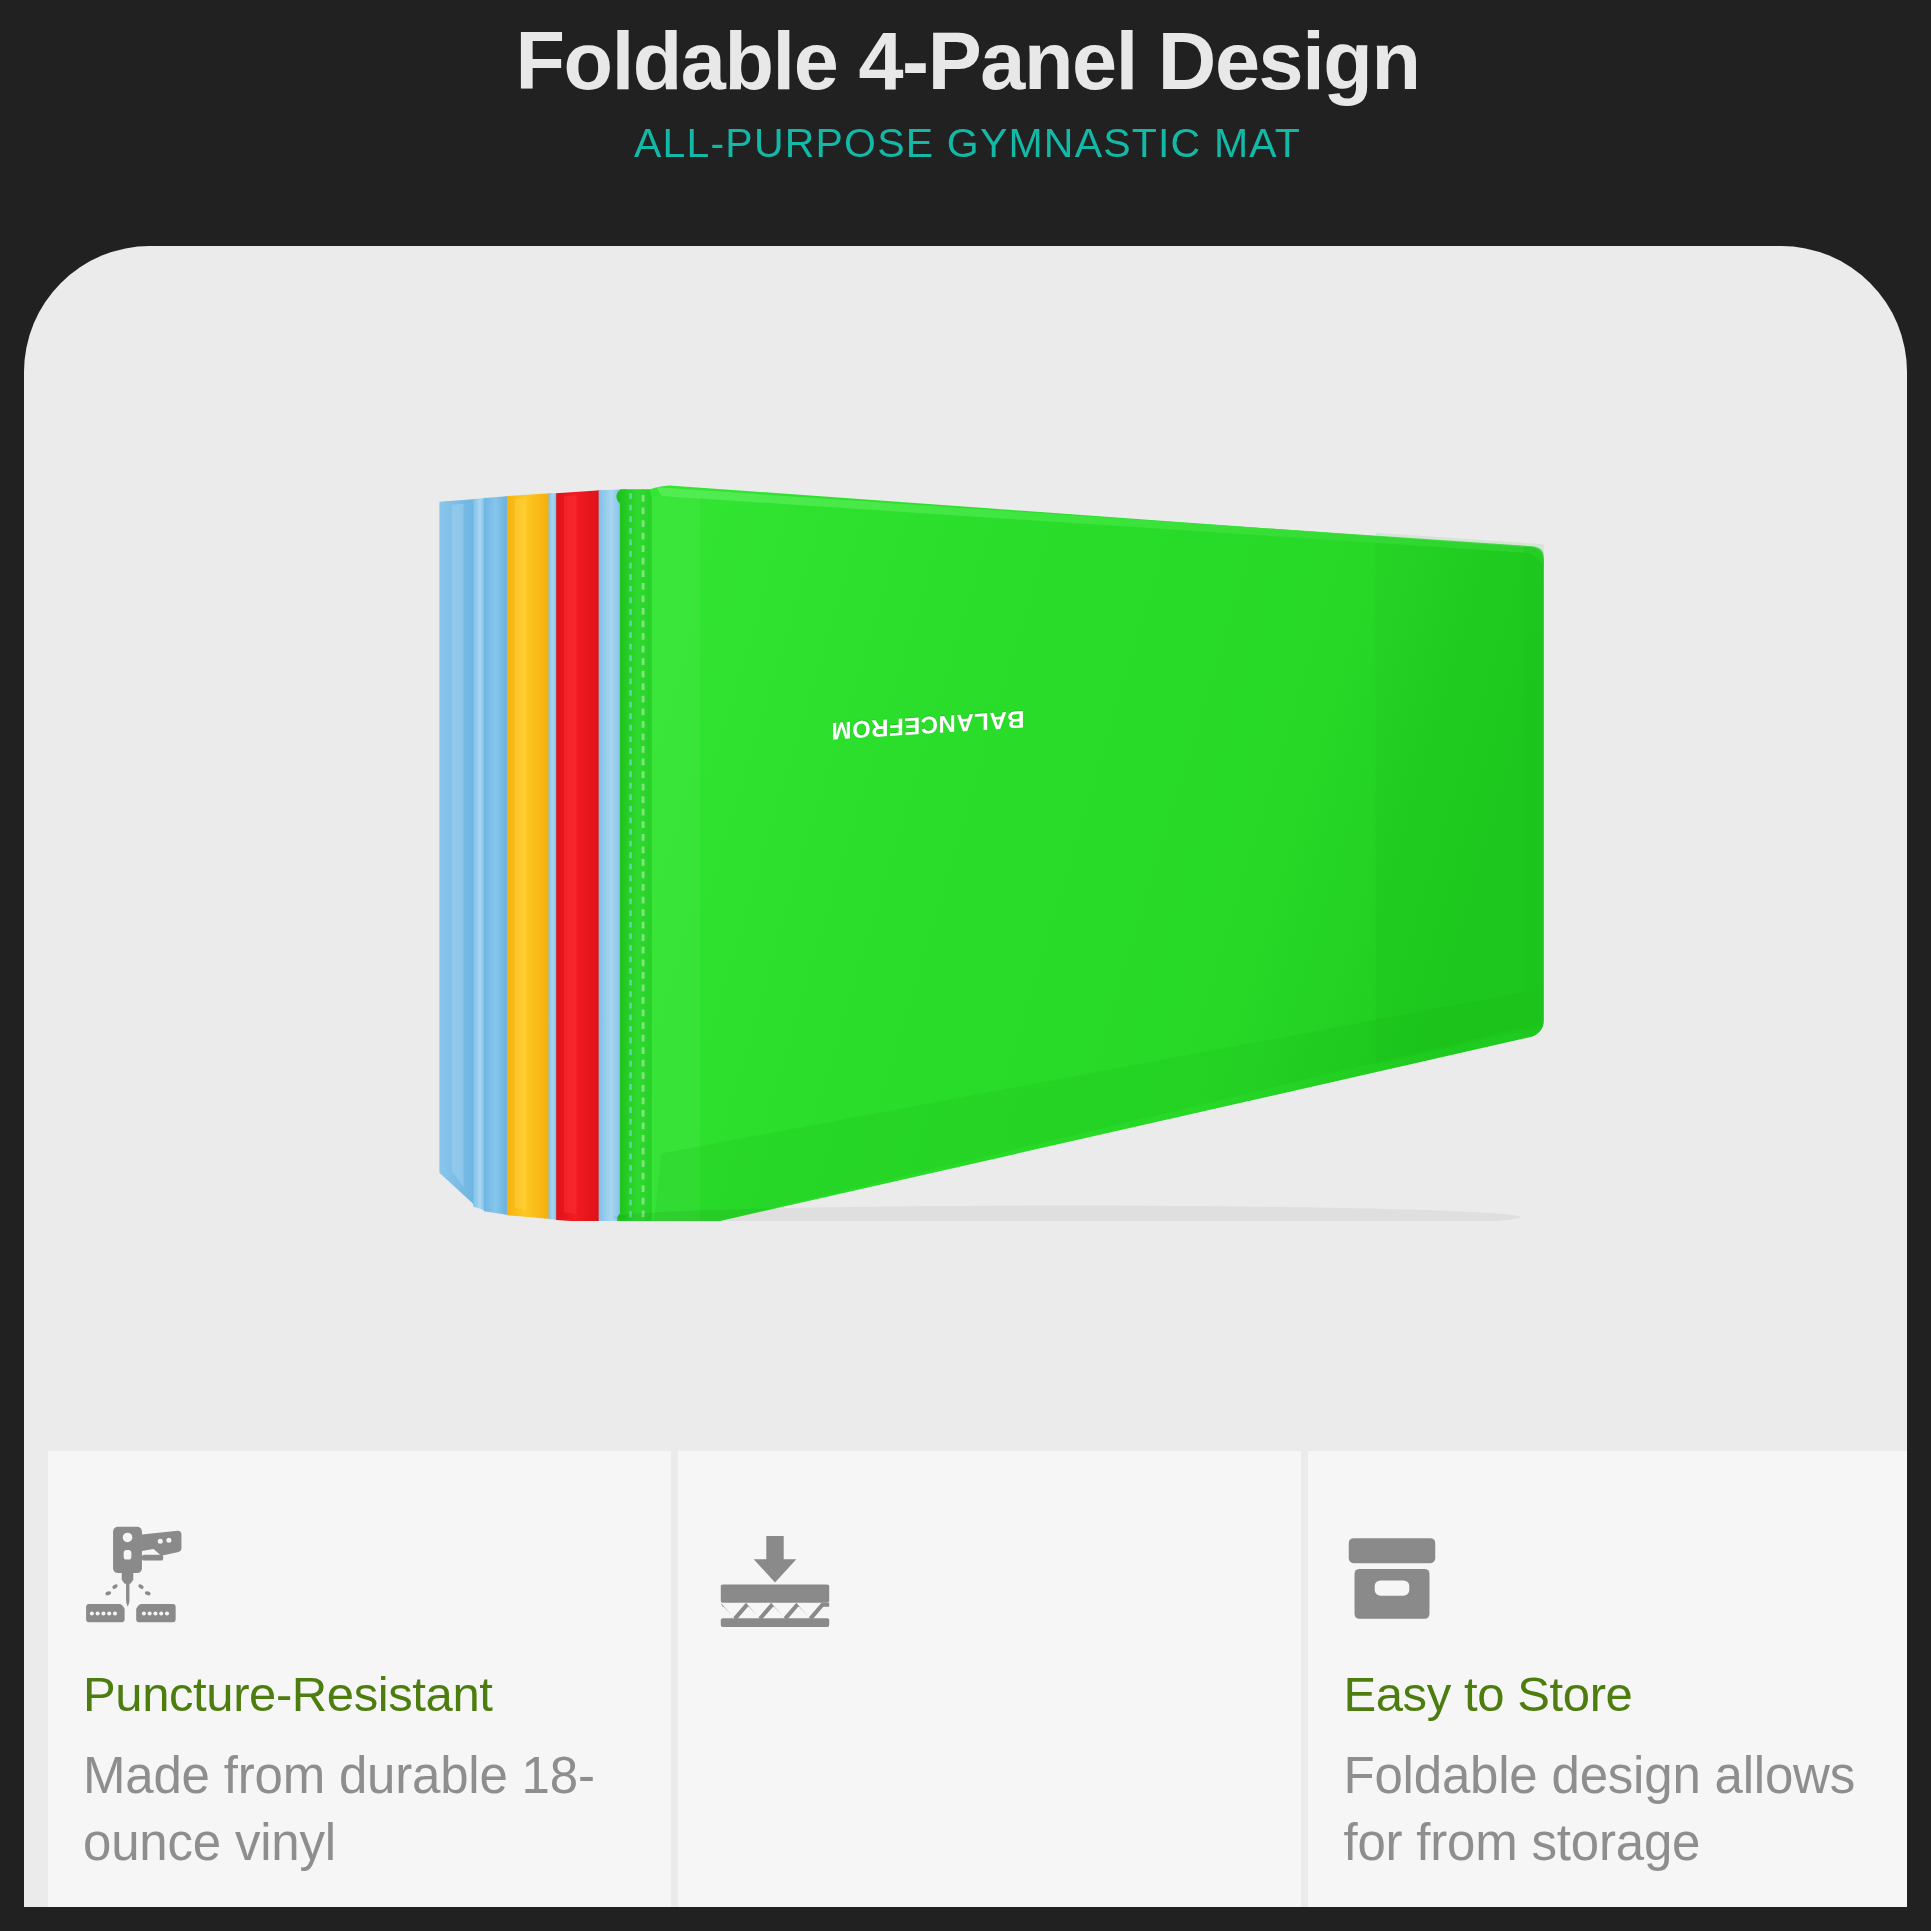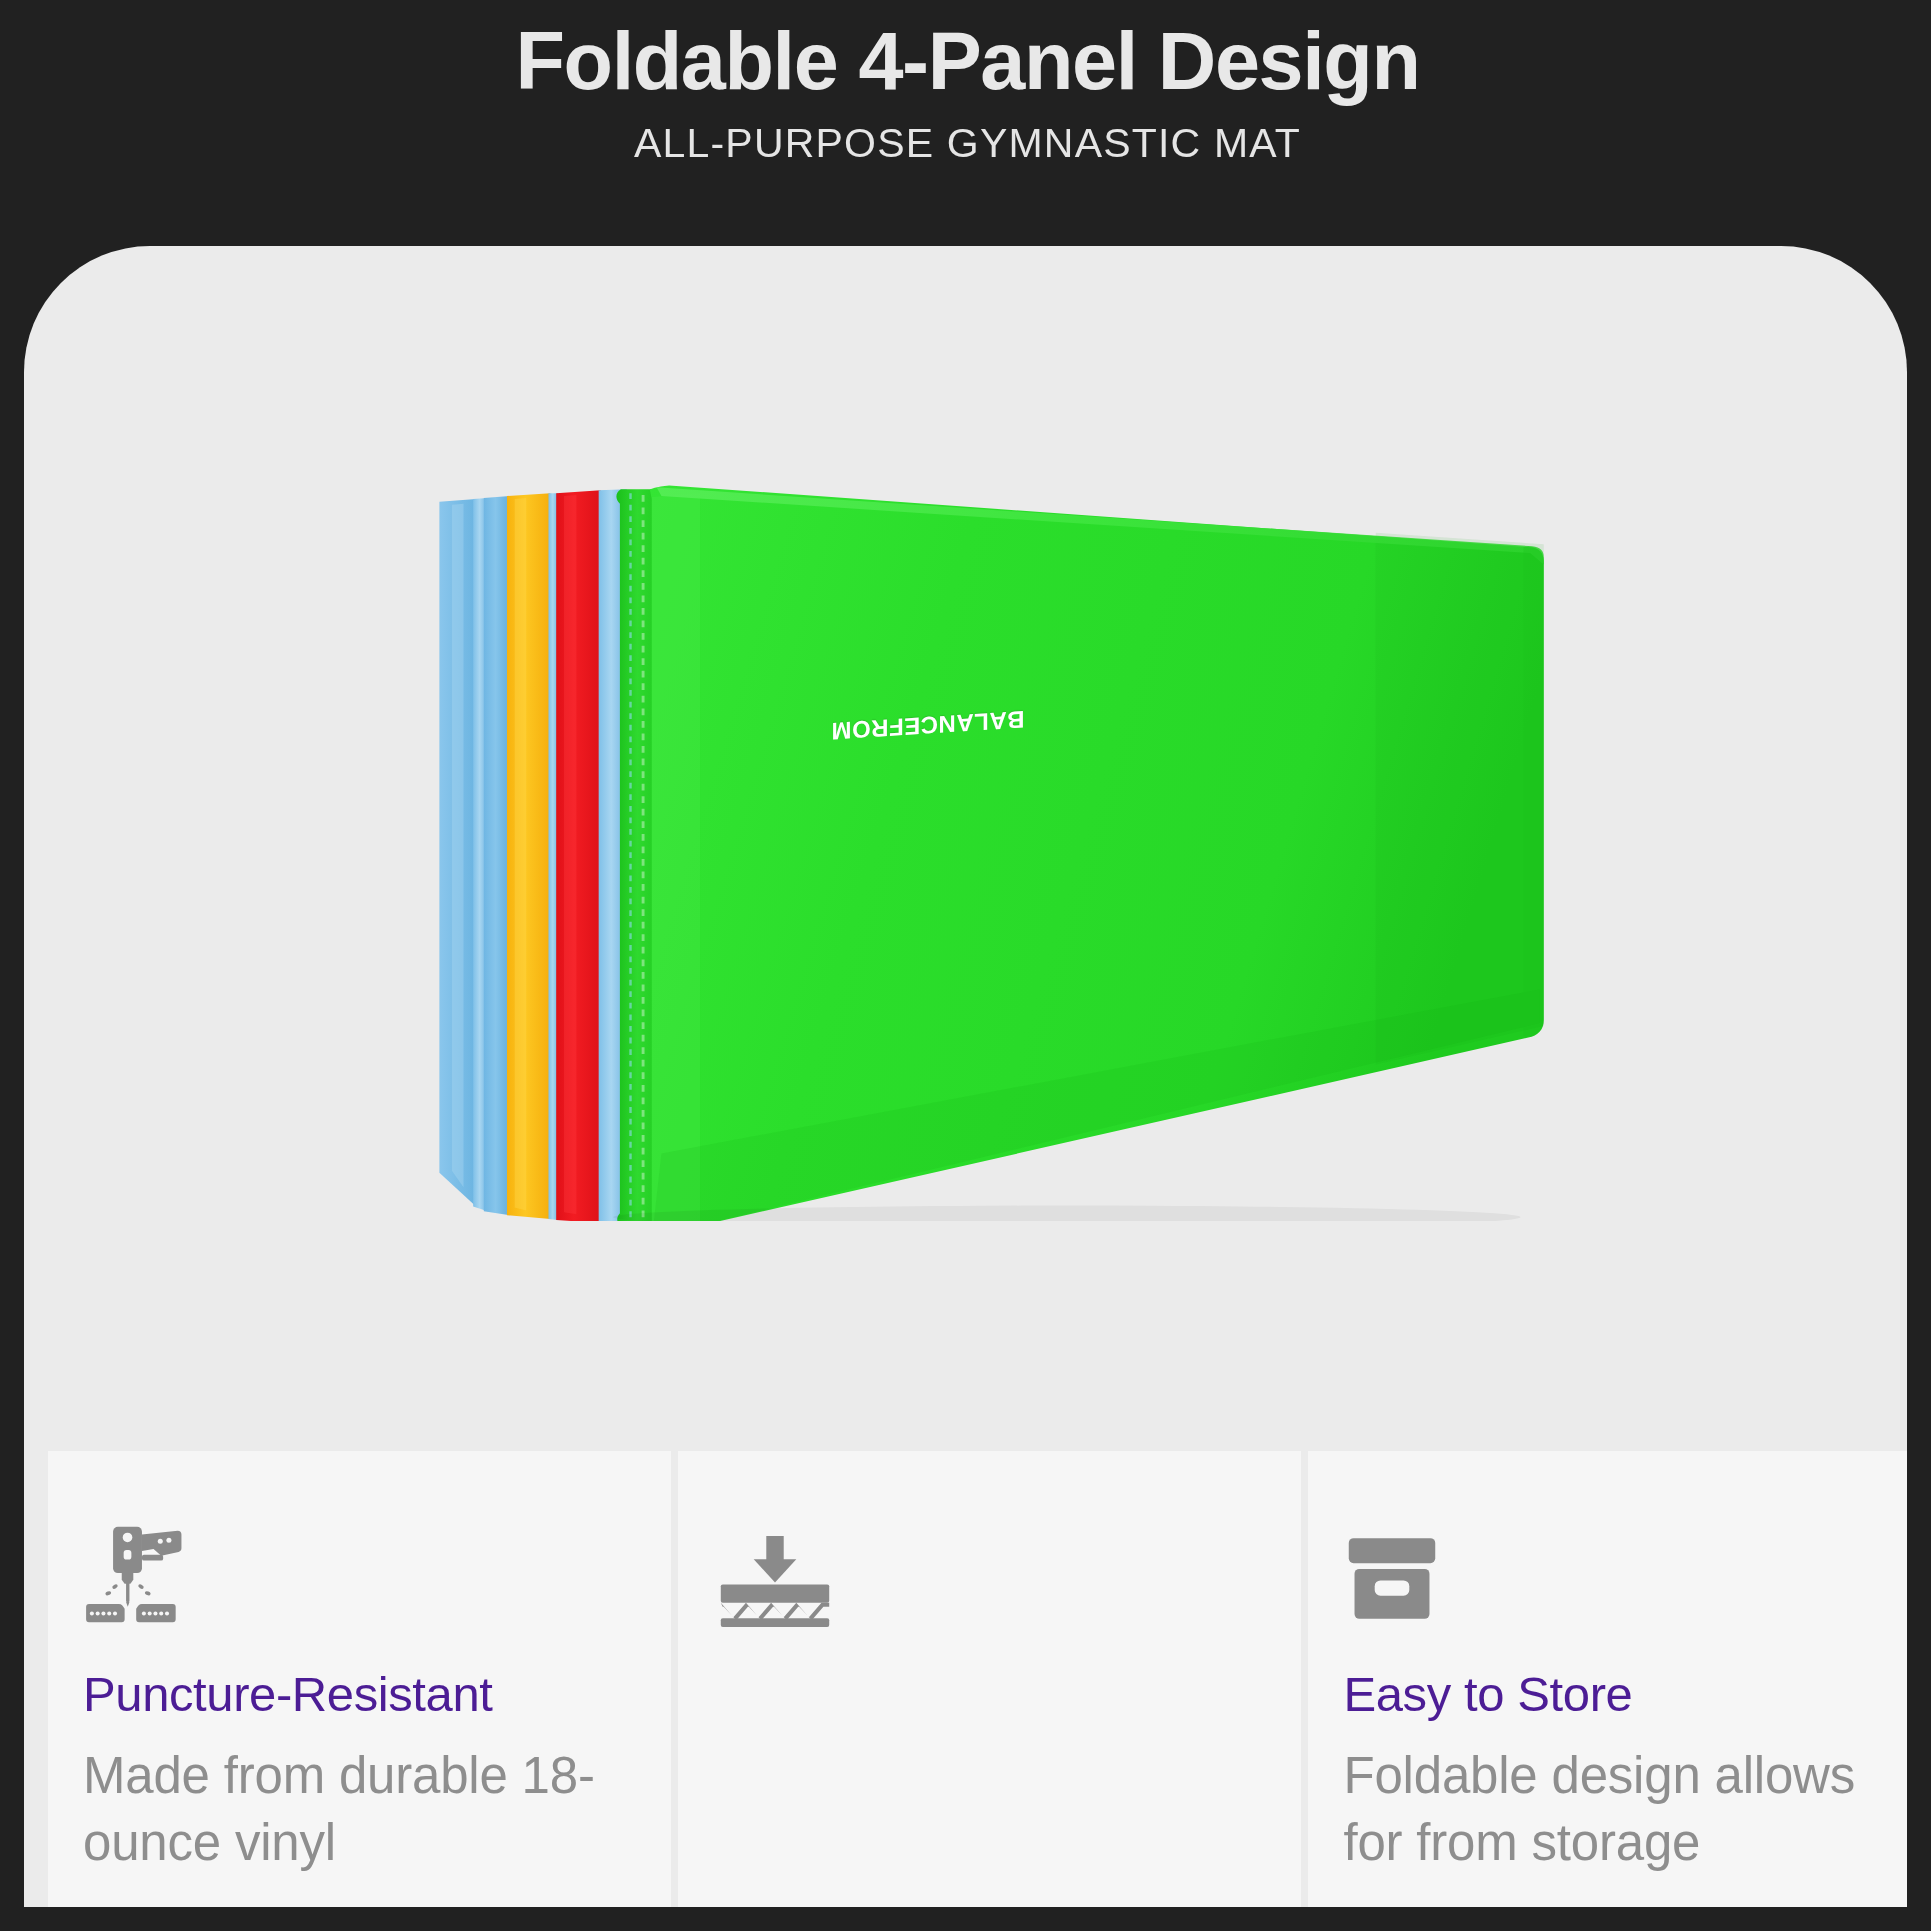--- a/index.html
+++ b/index.html
@@ -32,21 +32,21 @@
     font-weight:bold;
     color:#e8e8e8;
     letter-spacing:-1.4px;
     line-height:1.06;
     white-space:nowrap;
   }
   .header-sub {
     margin-top:15.4px;
     font-size:41px;
     font-weight:400;
-    color:#e5e5e5;
+    color:#14b8a6;
     letter-spacing:1.2px;
     white-space:nowrap;
   }
 
   
   .panel {
     position:absolute;
     left:24px; top:246px;
     width:1883px; height:1661px;
     background:#ebebeb;
@@ -99,21 +99,21 @@
   }
   .card-icon {
     height:116px;
     display:flex;
     align-items:flex-end;
     margin-bottom:41px;
   }
   .card-title {
     font-size:49px;
     font-weight:400;
-    color:#4c1d95;
+    color:#4d7c0f;
     line-height:1.08;
     letter-spacing:-0.4px;
     margin-bottom:21px;
     white-space:pre-line;
   }
   .card-desc {
     font-size:51px;
     font-weight:400;
     color:#8e8e8e;
     line-height:1.32;

